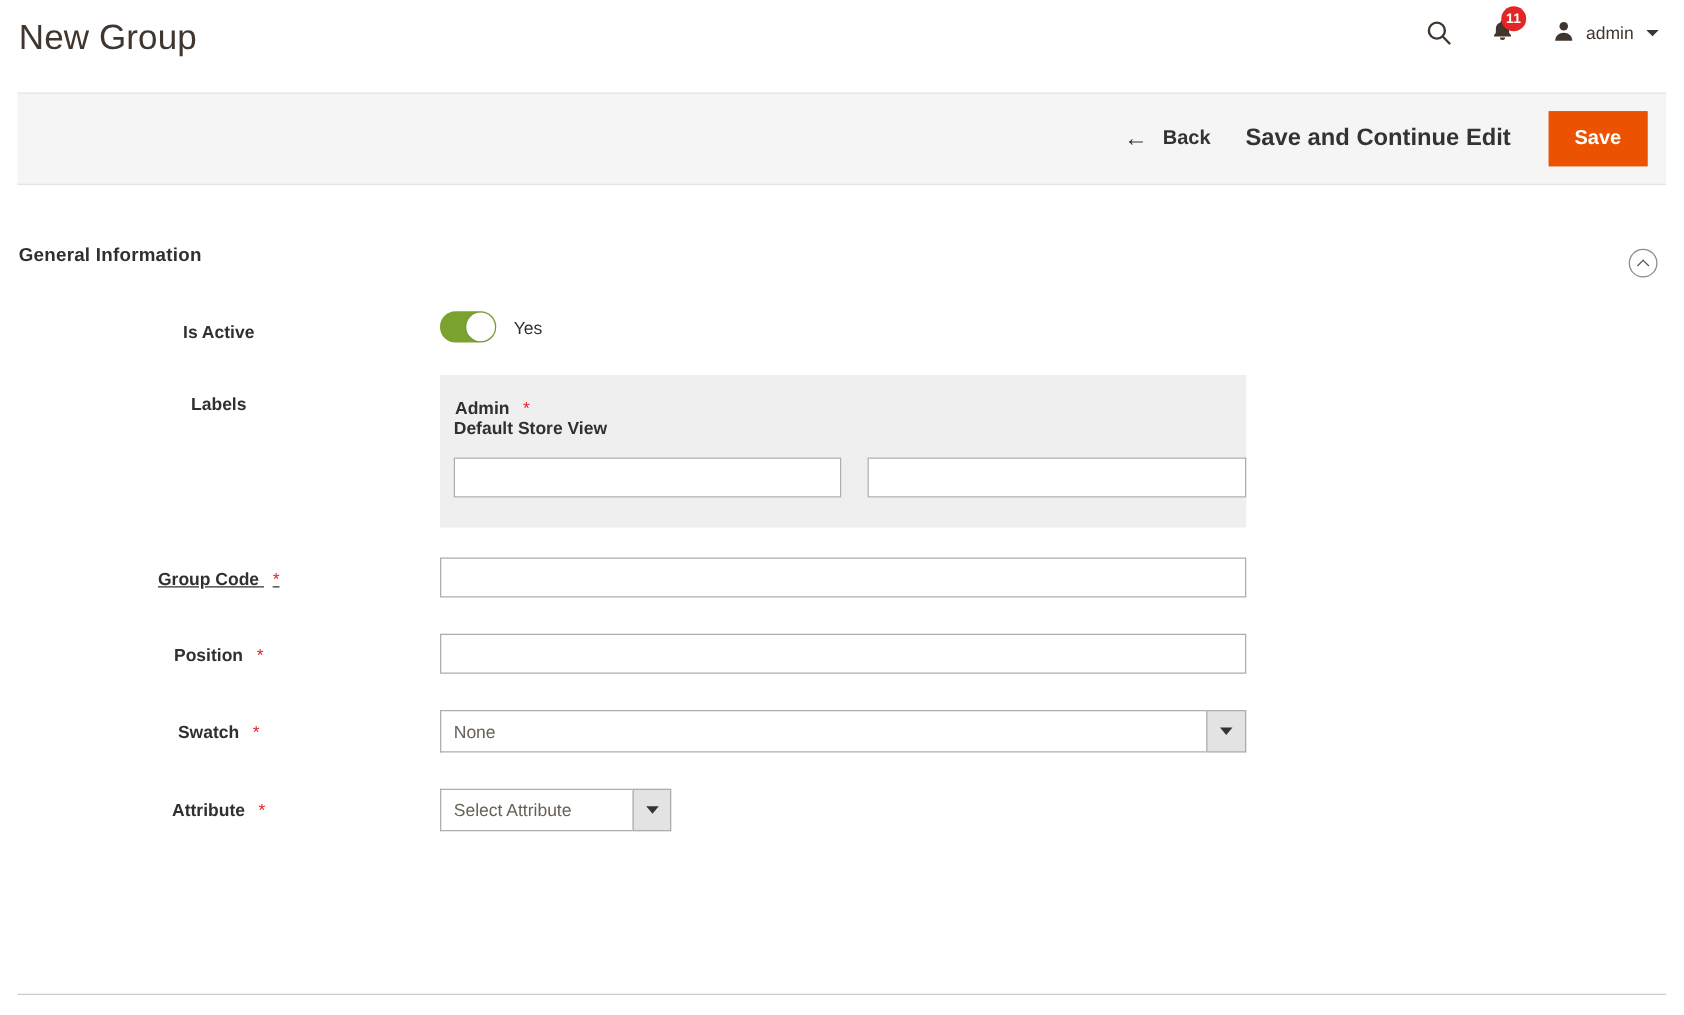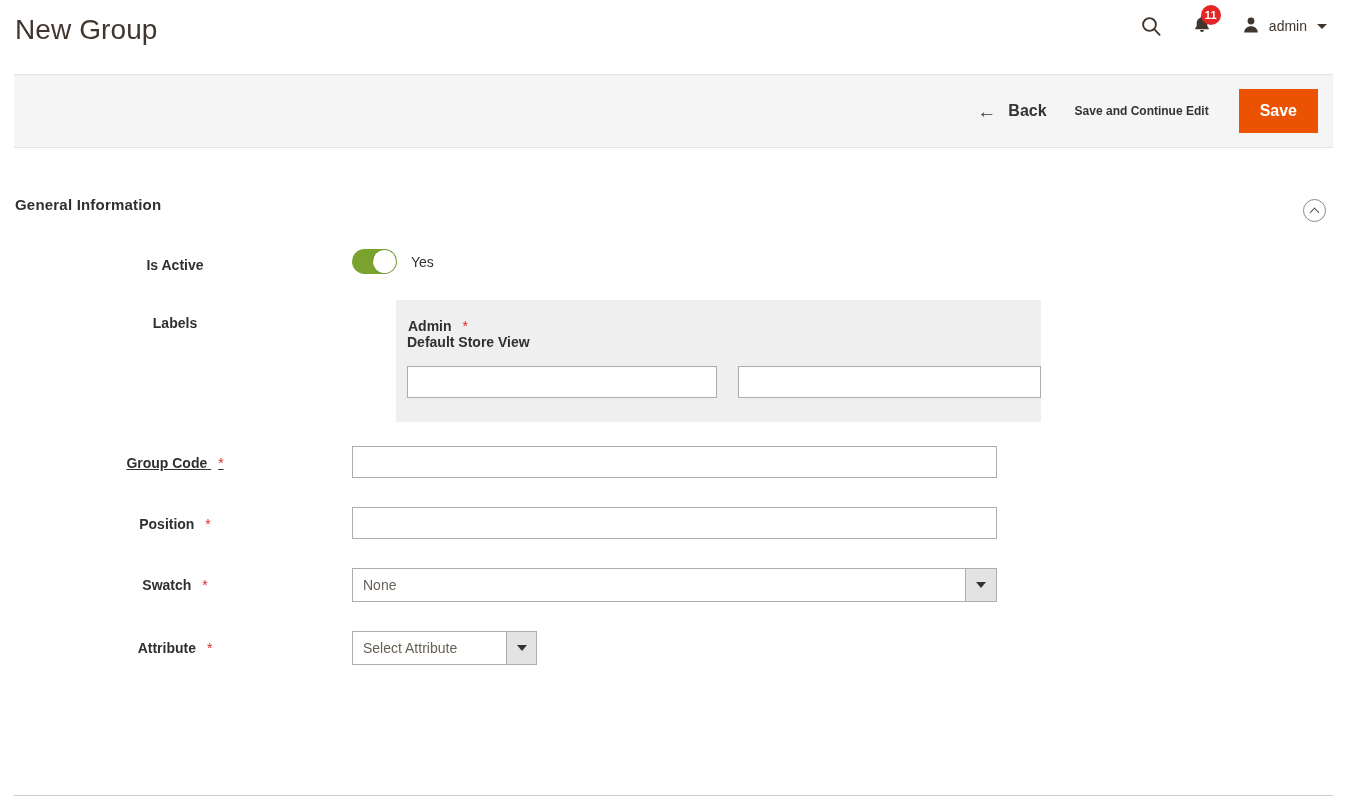--- a/index.html
+++ b/index.html
@@ -98,21 +98,21 @@
     font-size: 16px;
     font-weight: 600;
     color: #333333;
     cursor: pointer;
     padding: 8px 14px;
     font-family: "Liberation Sans", sans-serif;
   }
   .btn-back .arrow { font-size: 19px; line-height: 1; color: #333; font-weight: 400;}
   .btn-link {
     background: none; border: none;
-    font-size: 12px;
+    font-size: 19px;
     font-weight: 600;
     color: #333333;
     cursor: pointer;
     padding: 8px 14px;
     margin-right: 16px;
     font-family: "Liberation Sans", sans-serif;
   }
   .btn-primary {
     background: #eb5202;
     color: #ffffff;
@@ -355,21 +355,21 @@
       <div class="field-control">
         <div class="toggle-wrap">
           <span class="toggle">
             <span class="knob"></span>
           </span>
           <span class="toggle-text">Yes</span>
         </div>
       </div>
     </div>
 
-    <div class="field-row" style="margin-bottom:24px;gap:44px;">
+    <div class="field-row" style="margin-bottom:24px;">
       <div class="field-label" style="padding-top:15px;">Labels</div>
       <div class="field-control">
         <div class="labels-panel">
           <div class="labels-head">
             <div class="col col1">
               <span>Admin</span>
               <span class="req">*</span>
             </div>
             <div class="col col2">Default Store View</div>
           </div>

